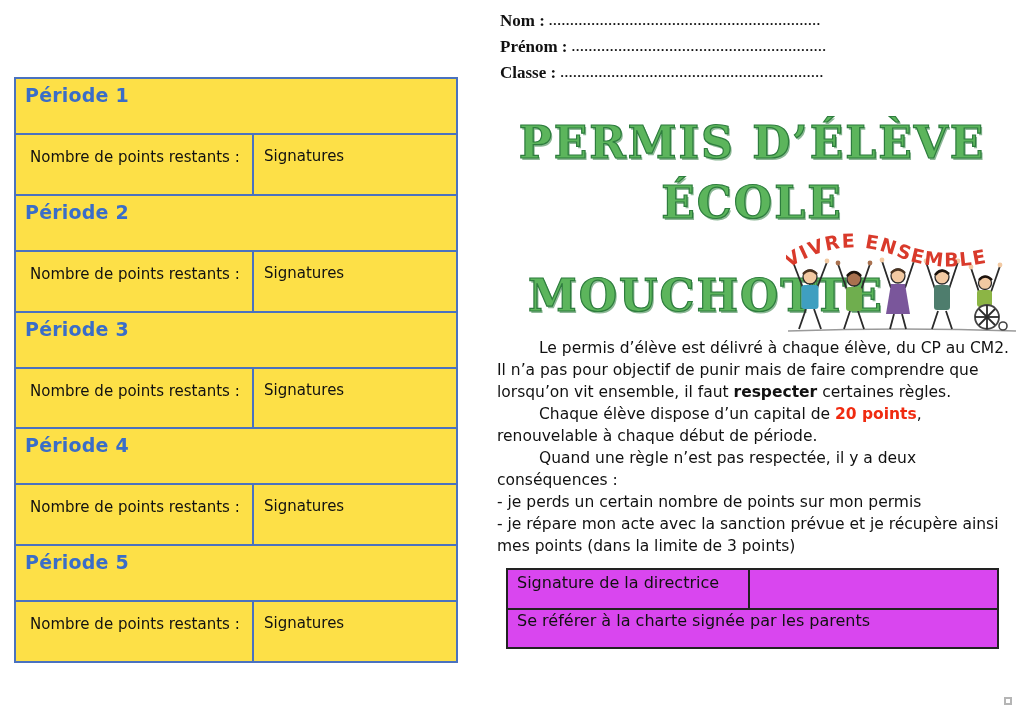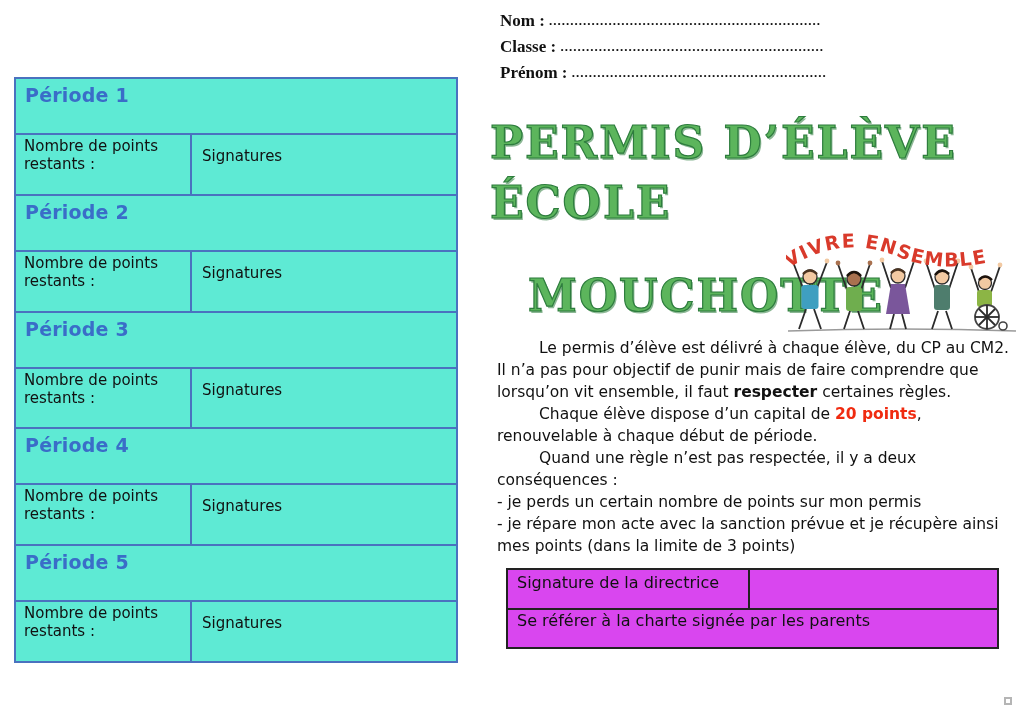--- a/index.html
+++ b/index.html
@@ -6,42 +6,43 @@
   body {
     width:1024px; height:716px; position:relative; overflow:hidden;
     background:#ffffff; color:#111;
     font-family:"DejaVu Sans", sans-serif;
   }
 
   
   .periods-table {
     position:absolute; left:14px; top:77px; width:444px; height:586px;
     border:2px solid #4a72bf; box-sizing:border-box;
-    display:flex; flex-direction:column; background:#5eead4;
+    display:flex; flex-direction:column; background:#fde047;
   }
   .period-block { flex:1; display:flex; flex-direction:column; border-bottom:2px solid #4a72bf; }
   .period-block:last-child { border-bottom:none; }
   .period-header {
     height:44px; border-bottom:2px solid #4a72bf; padding:5px 9px; box-sizing:content-box;
     font-size:19px; font-weight:bold; color:#3a6dc8; letter-spacing:0.2px;
   }
   .period-content { flex:1; display:flex; }
   .cell-points {
-    width:176px; border-right:2px solid #4a72bf; padding:2px 8px; box-sizing:border-box;
+    width:232px; border-right:2px solid #4a72bf; padding:13px 8px; box-sizing:border-box;
     font-size:15px;
+    margin-left:6px;
   }
   .cell-signatures { flex:1; padding:12px 10px; font-size:15px; }
 
   
   .student-fields { position:absolute; left:500px; top:8px; font-size:17px; font-weight:600; line-height:26px; }
   .field-line { white-space:nowrap;font-family:Liberation Serif, serif; }
   .field-dots { font-weight:700; letter-spacing:1px; font-size:13px; vertical-align:1px; }
 
   
-  .doc-title { position:absolute; left:490px; top:112px; width:524px; text-align:left;
+  .doc-title { position:absolute; left:490px; top:112px; width:524px; text-align:center;
     font-family:"DejaVu Serif", serif; font-weight:bold; color:#5cb55c;
     -webkit-text-stroke:1.2px #2e7d3e; text-shadow:1.5px 1.5px 0 rgba(46,125,62,0.55);
     letter-spacing:2px; }
   .title-line1 { font-size:44px; line-height:62px; }
   .title-line2 { font-size:44px; line-height:58px; }
   .title-line3 {
     position:absolute; left:528px; top:270px;
     font-family:"DejaVu Serif", serif; font-weight:bold; color:#5cb55c;
     -webkit-text-stroke:1.2px #2e7d3e; text-shadow:1.5px 1.5px 0 rgba(46,125,62,0.55);
     letter-spacing:2px; font-size:44px; line-height:52px;
@@ -120,26 +121,26 @@
   </div>
 
 </div>
 
 <div class="student-fields">
   <div class="field-line">
     <span>Nom :</span>
     <span class="field-dots">................................................................</span>
   </div>
   <div class="field-line">
+    <span>Prénom :</span>
+    <span class="field-dots">............................................................</span>
+  </div>
+  <div class="field-line">
     <span>Classe :</span>
     <span class="field-dots">..............................................................</span>
-  </div>
-  <div class="field-line">
-    <span>Prénom :</span>
-    <span class="field-dots">............................................................</span>
   </div>
 </div>
 
 <div class="doc-title">
   <div class="title-line1">PERMIS D’ÉLÈVE</div>
   <div class="title-line2">ÉCOLE</div>
 </div>
 <div class="title-line3">MOUCHOTTE</div>
 
 <svg class="kids-illustration" viewBox="0 0 232 108" xmlns="http://www.w3.org/2000/svg" xmlns:xlink="http://www.w3.org/1999/xlink">

